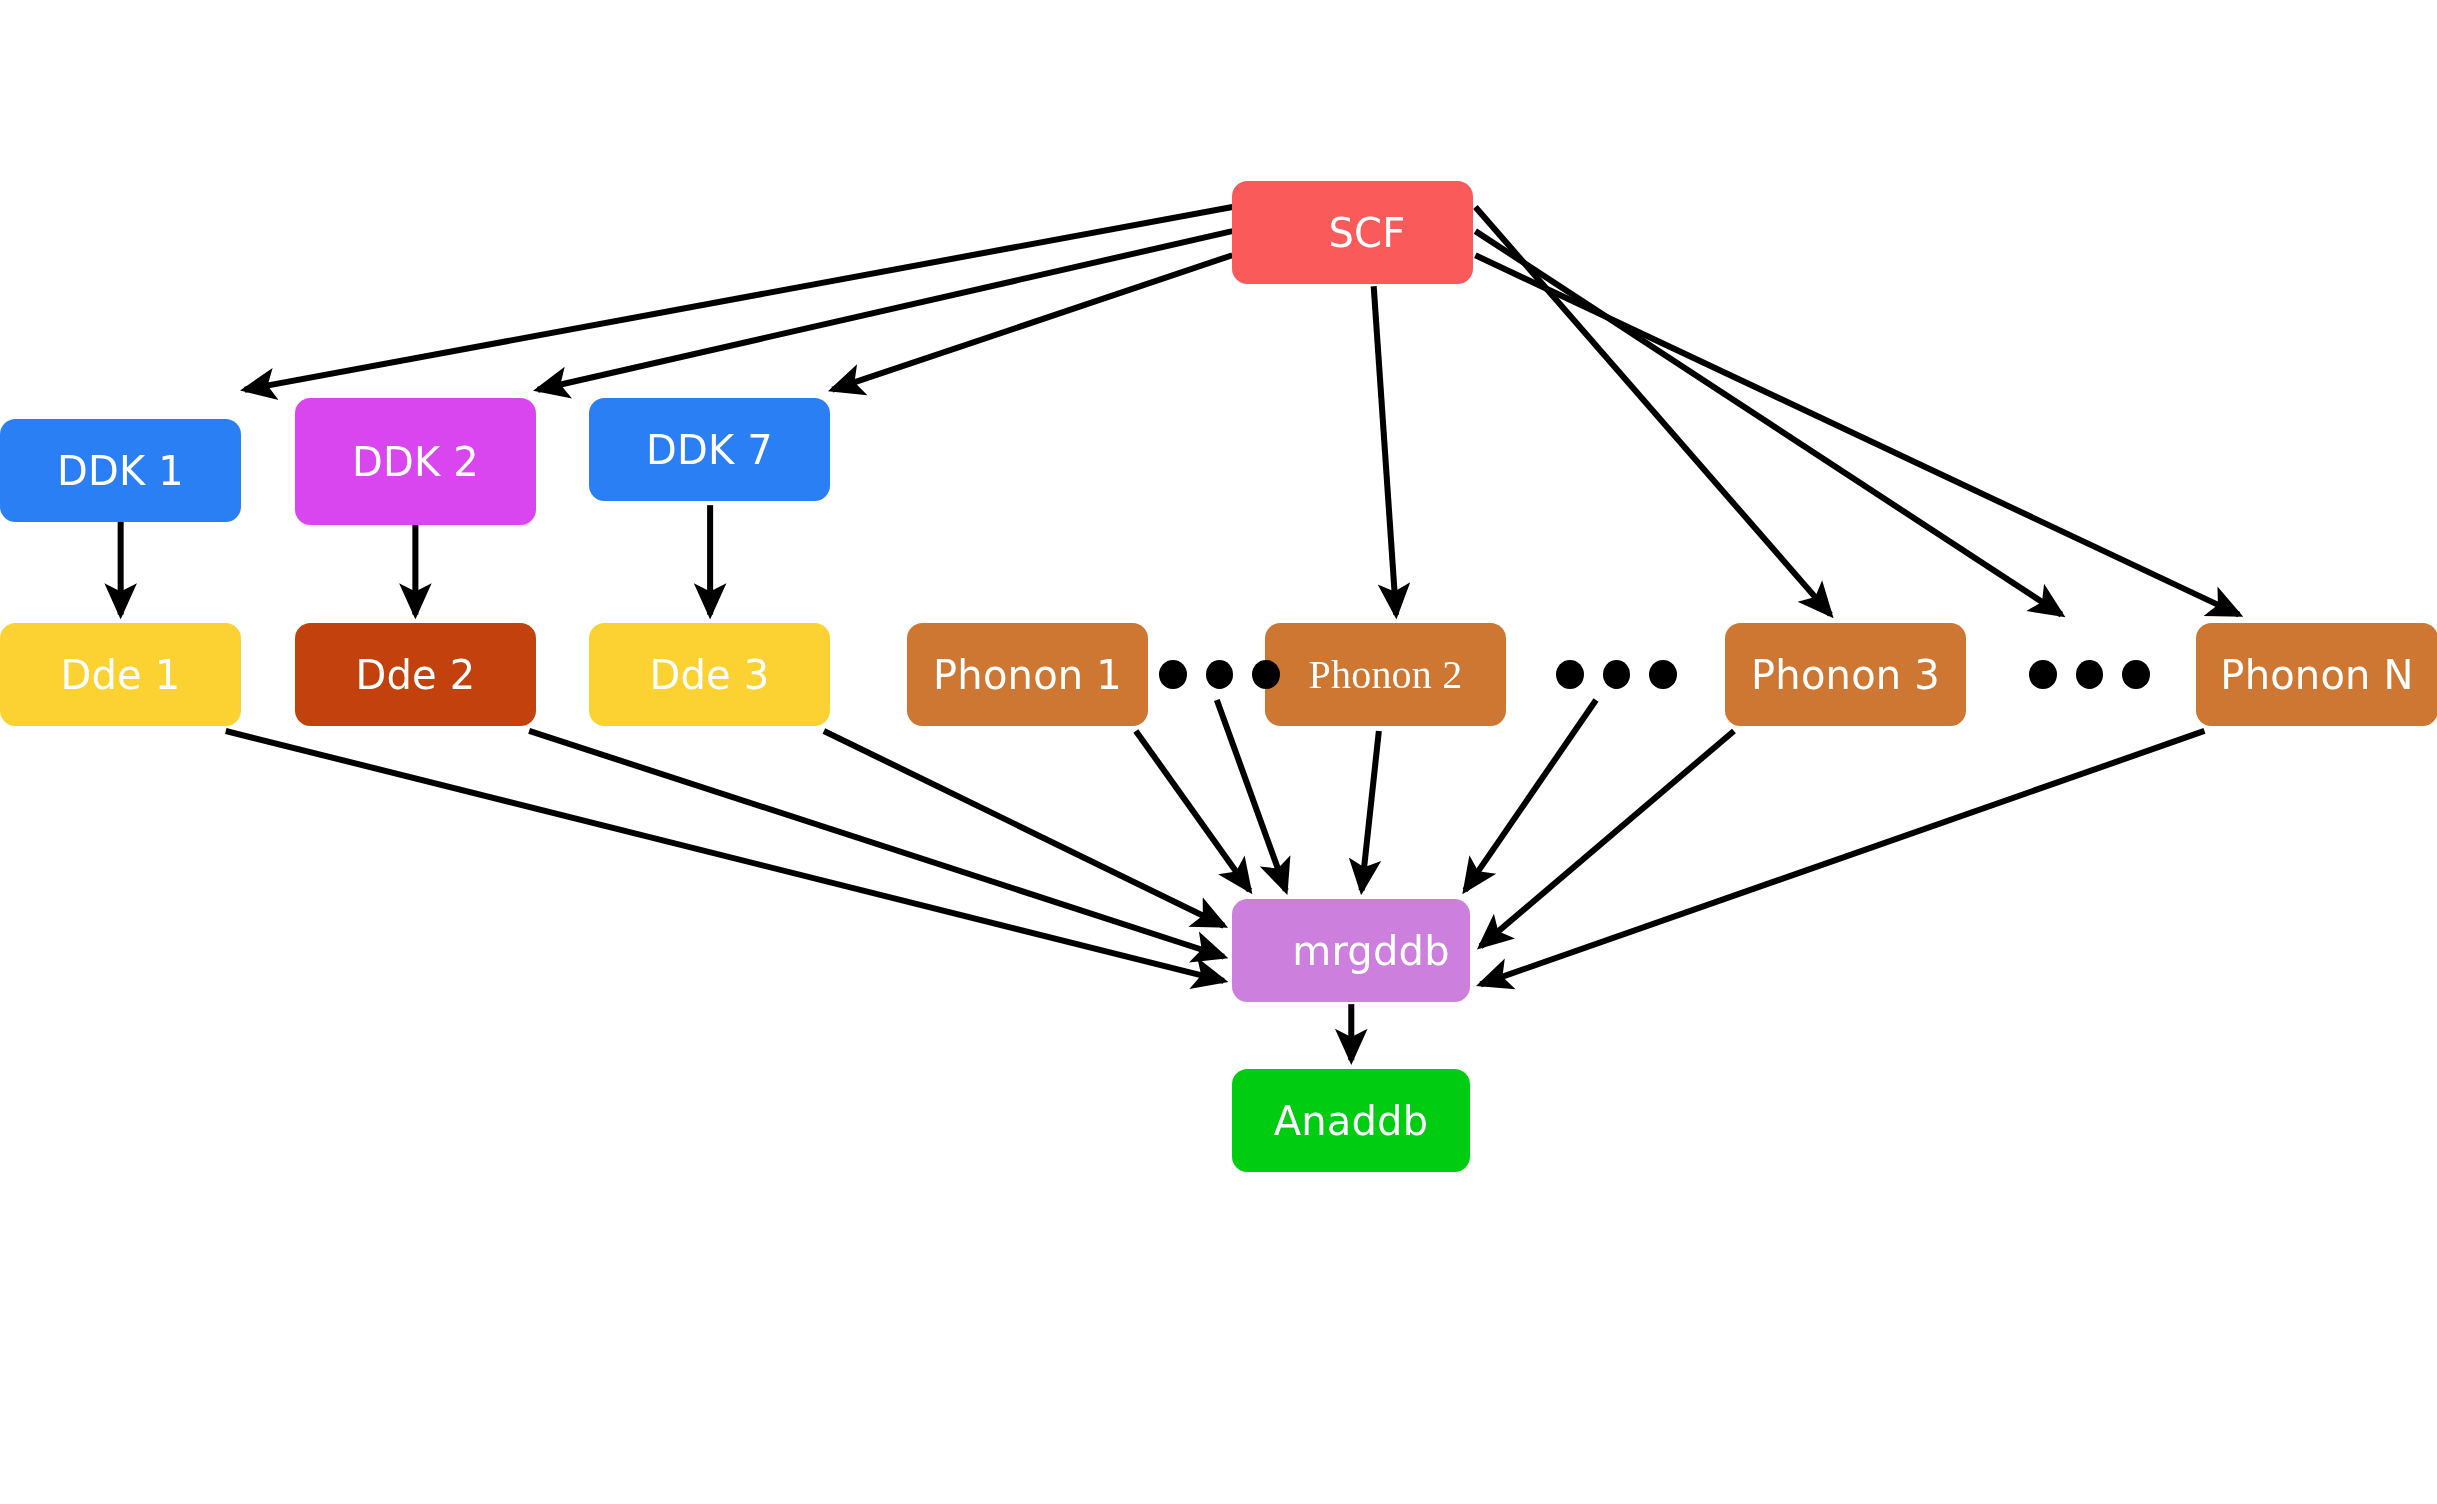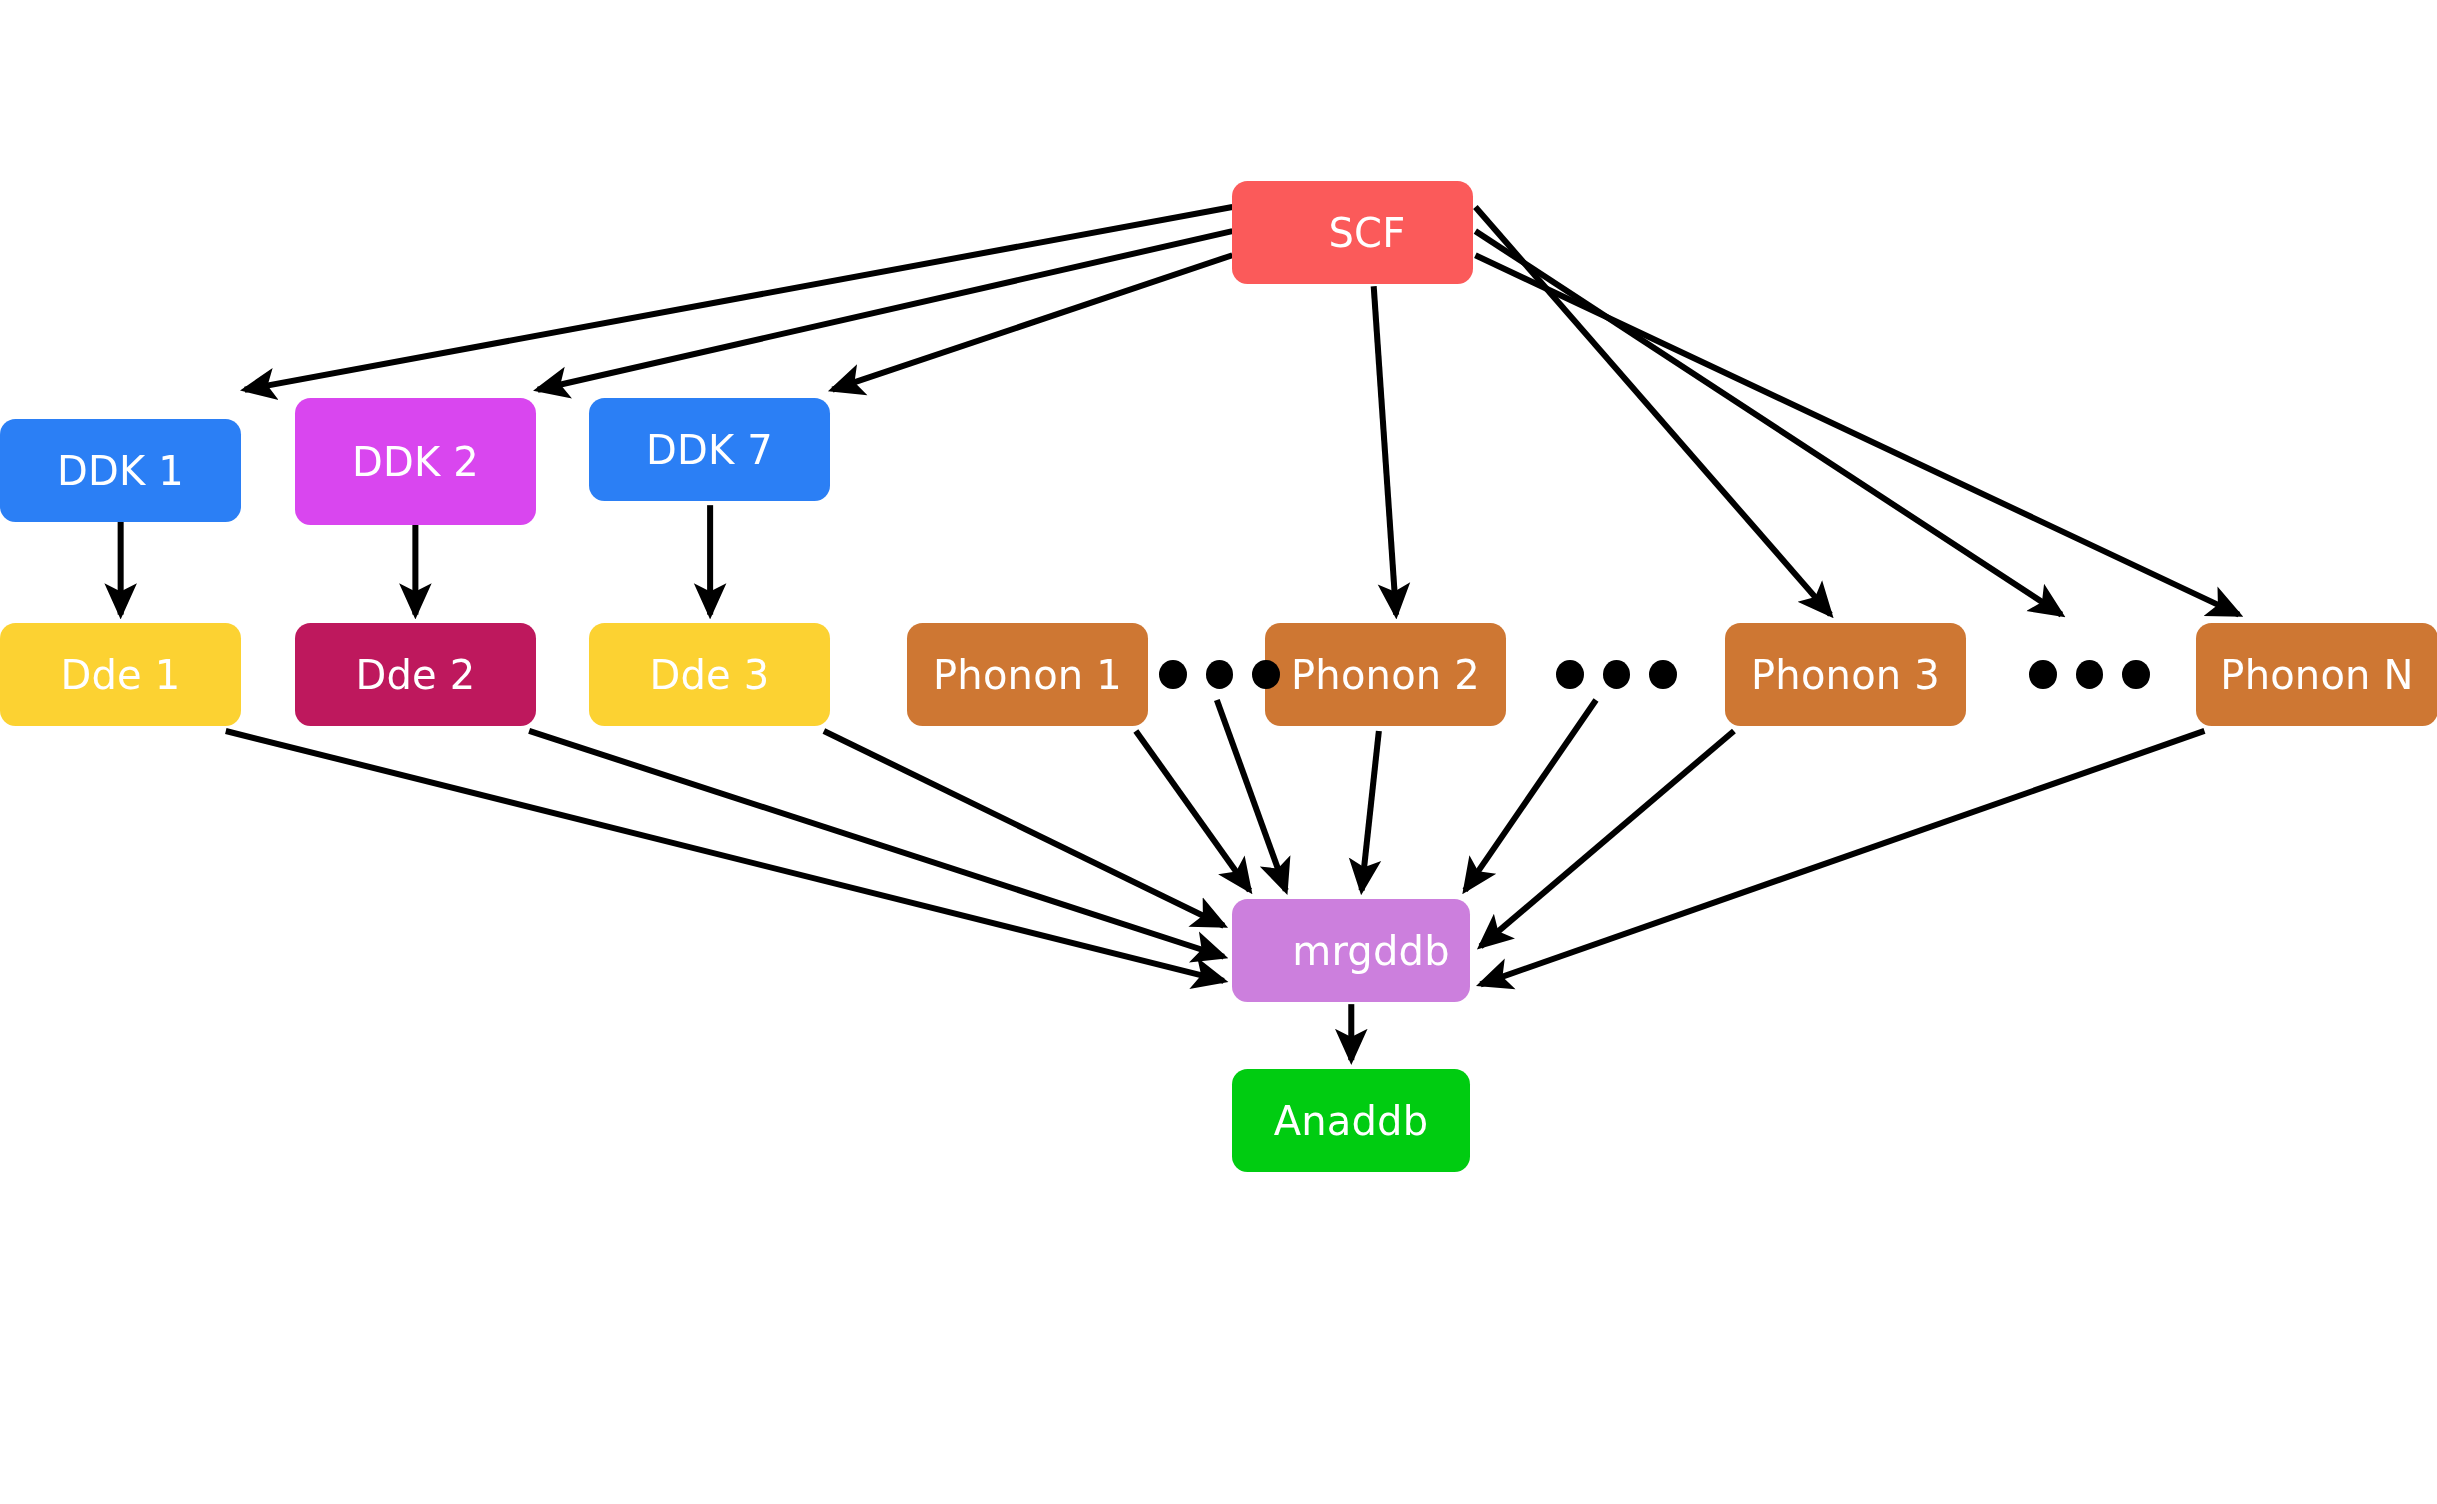--- a/index.html
+++ b/index.html
@@ -95,30 +95,30 @@
       </div>
       <div class="node" style="left: 295px; top: 398px; width: 241px; height: 127px; background: #d946ef;">
         <span>DDK 2</span>
       </div>
       <div class="node" style="left: 589px; top: 398px; width: 241px; height: 103px; background: rgb(43, 127, 245);">
         <span>DDK 7</span>
       </div>
       <div class="node" style="left: 0px; top: 623px; width: 241px; height: 103px; background: rgb(252, 210, 50);">
         <span>Dde 1</span>
       </div>
-      <div class="node" style="left: 295px; top: 623px; width: 241px; height: 103px; background: #be185d;">
+      <div class="node" style="left: 295px; top: 623px; width: 241px; height: 103px; background: #c2410c;">
         <span>Dde 2</span>
       </div>
       <div class="node" style="left: 589px; top: 623px; width: 241px; height: 103px; background: rgb(252, 210, 50);">
         <span>Dde 3</span>
       </div>
       <div class="node" style="left: 907px; top: 623px; width: 241px; height: 103px; background: rgb(206, 119, 51);">
         <span>Phonon 1</span>
       </div>
-      <div class="node" style="left: 1265px; top: 623px; width: 241px; height: 103px; background: rgb(206, 119, 51);">
+      <div class="node" style="left: 1265px; top: 623px; width: 241px; height: 103px; background: rgb(206, 119, 51); font-family: Liberation Serif, serif;">
         <span>Phonon 2</span>
       </div>
       <div class="node" style="left: 1725px; top: 623px; width: 241px; height: 103px; background: rgb(206, 119, 51);">
         <span>Phonon 3</span>
       </div>
       <div class="node" style="left: 2196px; top: 623px; width: 242px; height: 103px; background: rgb(206, 119, 51);">
         <span>Phonon N</span>
       </div>
       <div class="node" style="left: 1232px; top: 899px; width: 238px; height: 103px; background: rgb(204, 127, 221); padding-left: 40px;">
         <span>mrgddb</span>

